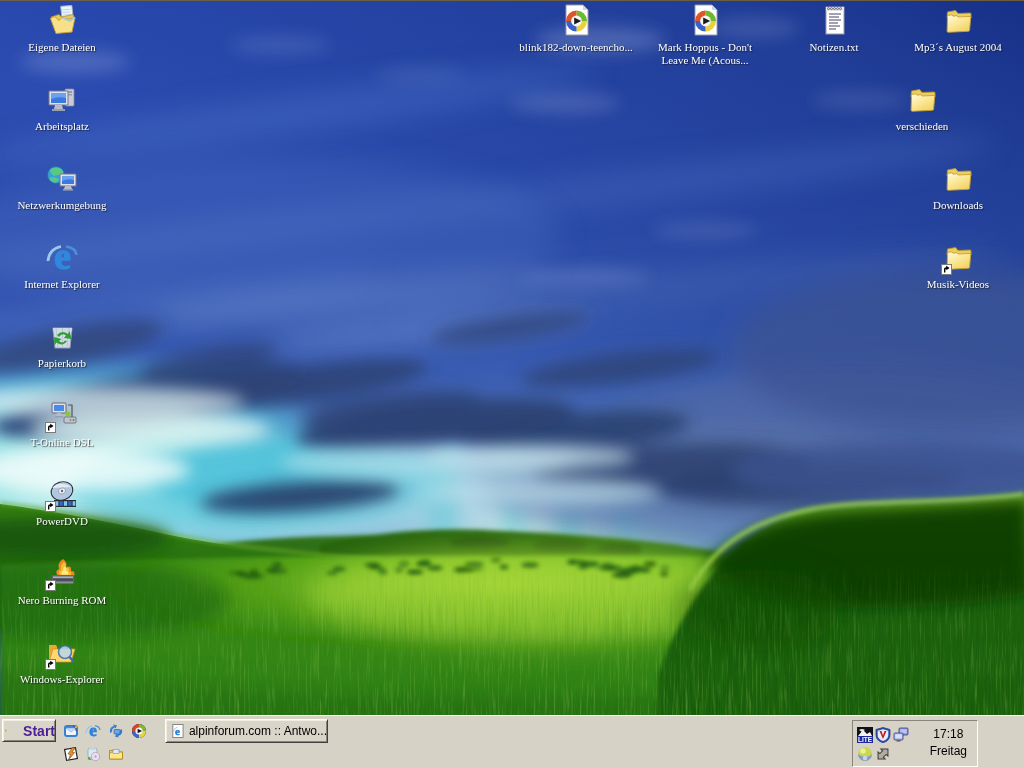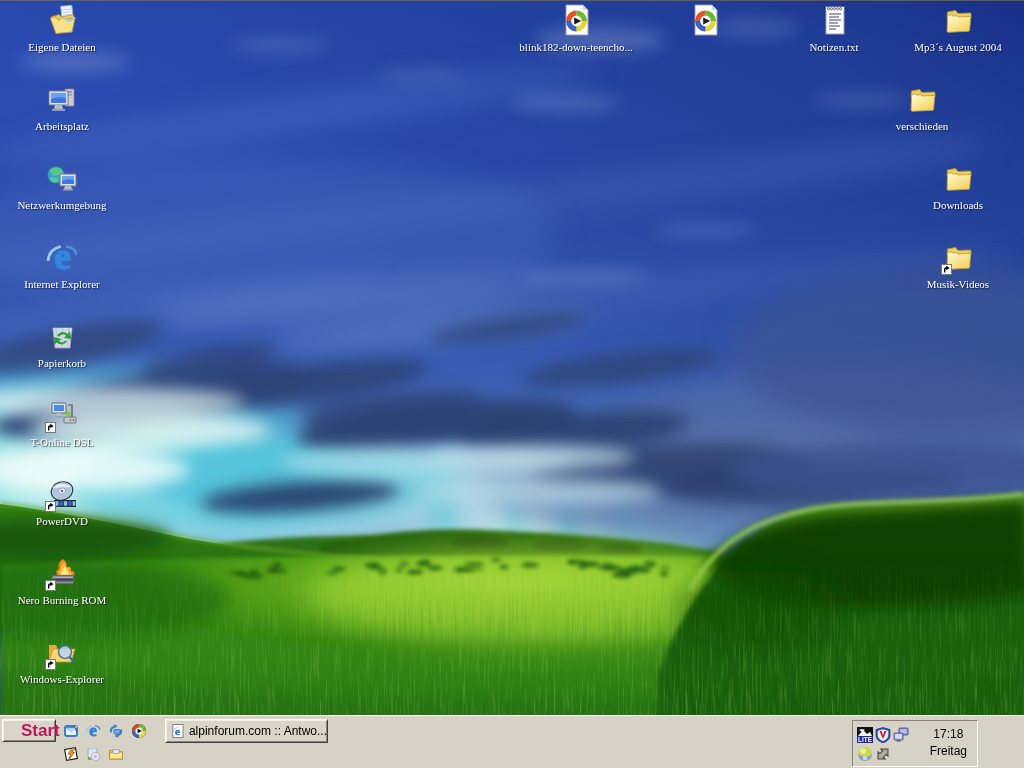--- a/index.html
+++ b/index.html
@@ -9,21 +9,21 @@
   .lbl{white-space:nowrap;}
   .icon svg{display:block;margin:0 auto;}
   .lbl{margin-top:4px;text-shadow:1px 1px 1px rgba(20,20,20,.75);font-family:Liberation Serif, serif;}
   .icon{ }
   .sc{position:absolute;left:28px;top:23px;width:11px;height:11px;}
   #taskbar{position:absolute;left:0;top:715px;width:1024px;height:53px;background:#d6d2c6;border-top:1px solid #fdfdf4;}
   #startbtn{position:absolute;left:2px;top:3px;width:50px;height:21px;background:#d9d5c9;
     border-top:1px solid #fefef6;border-left:1px solid #fefef6;border-right:1px solid #404040;border-bottom:1px solid #404040;
     box-shadow:inset 1px 1px 0 #f0ede2, inset -1px -1px 0 #87857c;
     display:flex;align-items:center;padding-left:2px;}
-  #startbtn span{font-weight:bold;font-size:17px;color:#be185d;margin-left:16px;letter-spacing:0px;font-family:"Liberation Sans",sans-serif;}
+  #startbtn span{font-weight:bold;font-size:14px;color:#4c1d95;margin-left:16px;letter-spacing:0px;font-family:"Liberation Sans",sans-serif;}
   .ql{position:absolute;width:16px;height:16px;}
   #taskbtn{position:absolute;left:165px;top:3px;width:157px;height:22px;background:#d9d5c9;
     border-top:1px solid #fefef6;border-left:1px solid #fefef6;border-right:1px solid #404040;border-bottom:1px solid #404040;
     box-shadow:inset 1px 1px 0 #f0ede2, inset -1px -1px 0 #87857c;
     display:flex;align-items:center;padding-left:4px;font-size:12px;color:#000;white-space:nowrap;overflow:hidden;}
   #taskbtn span{margin-left:4px;}
   #tray{position:absolute;left:852px;top:4px;width:124px;height:45px;
     border-top:1px solid #87857c;border-left:1px solid #87857c;border-right:1px solid #fefef6;border-bottom:1px solid #fefef6;}
   .ti{position:absolute;width:16px;height:16px;}
   #clock{position:absolute;right:10px;top:5px;font-size:12px;color:#000;text-align:center;line-height:17px;}
@@ -422,20 +422,21 @@
       <path d="M6,1 L23,1 L28,6 L28,31 L6,31 Z" fill="#fff" stroke="#99a" stroke-width="1"></path>
       <path d="M23,1 L23,6 L28,6 Z" fill="#ccd4dc"></path>
       <circle cx="16.5" cy="17" r="10.5" fill="#fff"></circle>
       <path d="M16.5,6.5 A10.5,10.5 0 0 1 27,17 L21,17 A4.5,4.5 0 0 0 16.5,12.5 Z" fill="#6cb82e"></path>
       <path d="M27,17 A10.5,10.5 0 0 1 16.5,27.5 L16.5,21.5 A4.5,4.5 0 0 0 21,17 Z" fill="#e8d23c"></path>
       <path d="M16.5,27.5 A10.5,10.5 0 0 1 6,17 L12,17 A4.5,4.5 0 0 0 16.5,21.5 Z" fill="#3a62c4"></path>
       <path d="M6,17 A10.5,10.5 0 0 1 16.5,6.5 L16.5,12.5 A4.5,4.5 0 0 0 12,17 Z" fill="#e05428"></path>
       <circle cx="16.5" cy="17" r="5.4" fill="#f6f6f6"></circle>
       <path d="M14.2,13.6 L21.2,17 L14.2,20.4 Z" fill="#1a1a1a"></path>
     </svg>
+<div class="lbl">Mark Hoppus - Don't<br>Leave Me (Acous...</div>
   </div>
 
 <div class="icon" style="left:789px;top:4px">
 <svg width="33" height="33" viewBox="0 0 33 33">
       <rect x="8" y="3" width="18" height="27" fill="#fff" stroke="#99a" stroke-width="1"></rect>
       <rect x="8" y="3" width="18" height="4" fill="#e8e8ec"></rect>
       <g stroke="#667" stroke-width="1">
         <circle cx="10.5" cy="4.6" r="1" fill="none"></circle>
         <circle cx="13.5" cy="4.6" r="1" fill="none"></circle>
         <circle cx="16.5" cy="4.6" r="1" fill="none"></circle>

